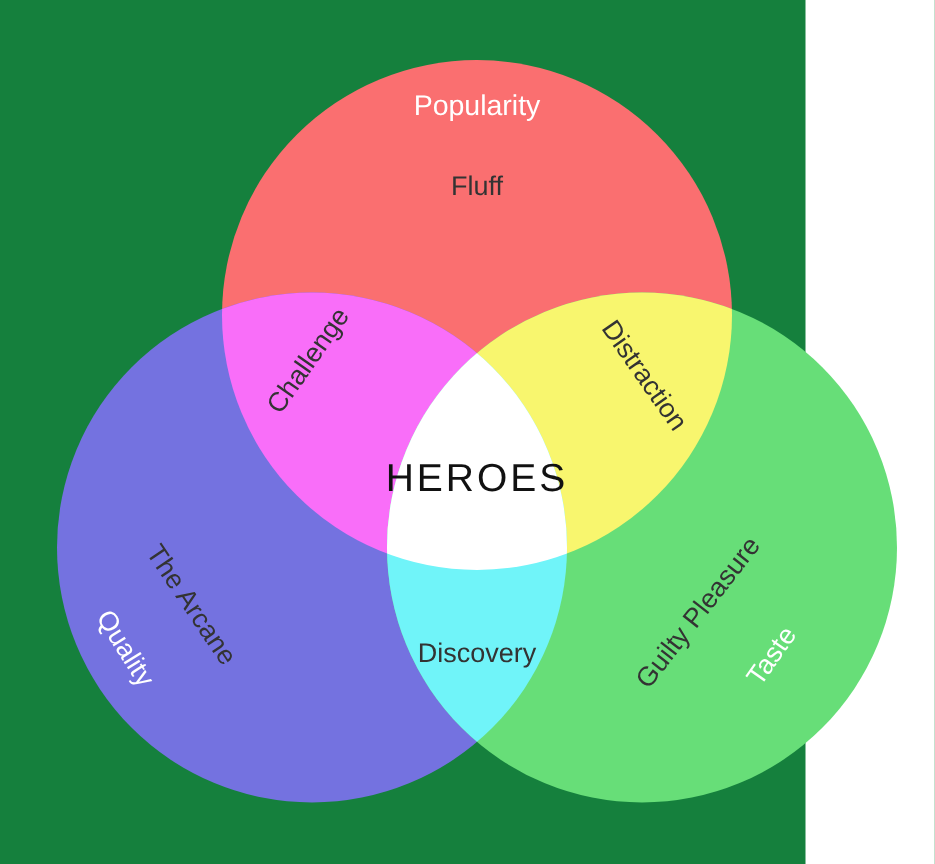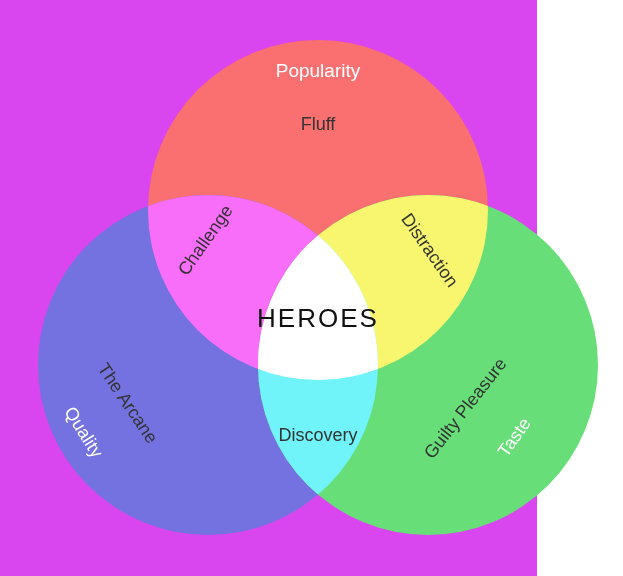--- a/index.html
+++ b/index.html
@@ -8,21 +8,21 @@
     background: #ffffff;
     width: 623px;
     height: 576px;
     overflow: hidden;
     font-family: "Liberation Sans", sans-serif;
   }
   .stage {
     position: relative;
     width: 537px;
     height: 576px;
-    background: #d946ef;
+    background: #15803d;
   }
   svg {
     display: block;
   }
   text {
     font-family: "Liberation Sans", sans-serif;
   }
   .set-label { font-size: 18px; }
   .outer-label { font-size: 19px; }
   .center-title { font-size: 26px; letter-spacing: 2px; fill: #111111; }

